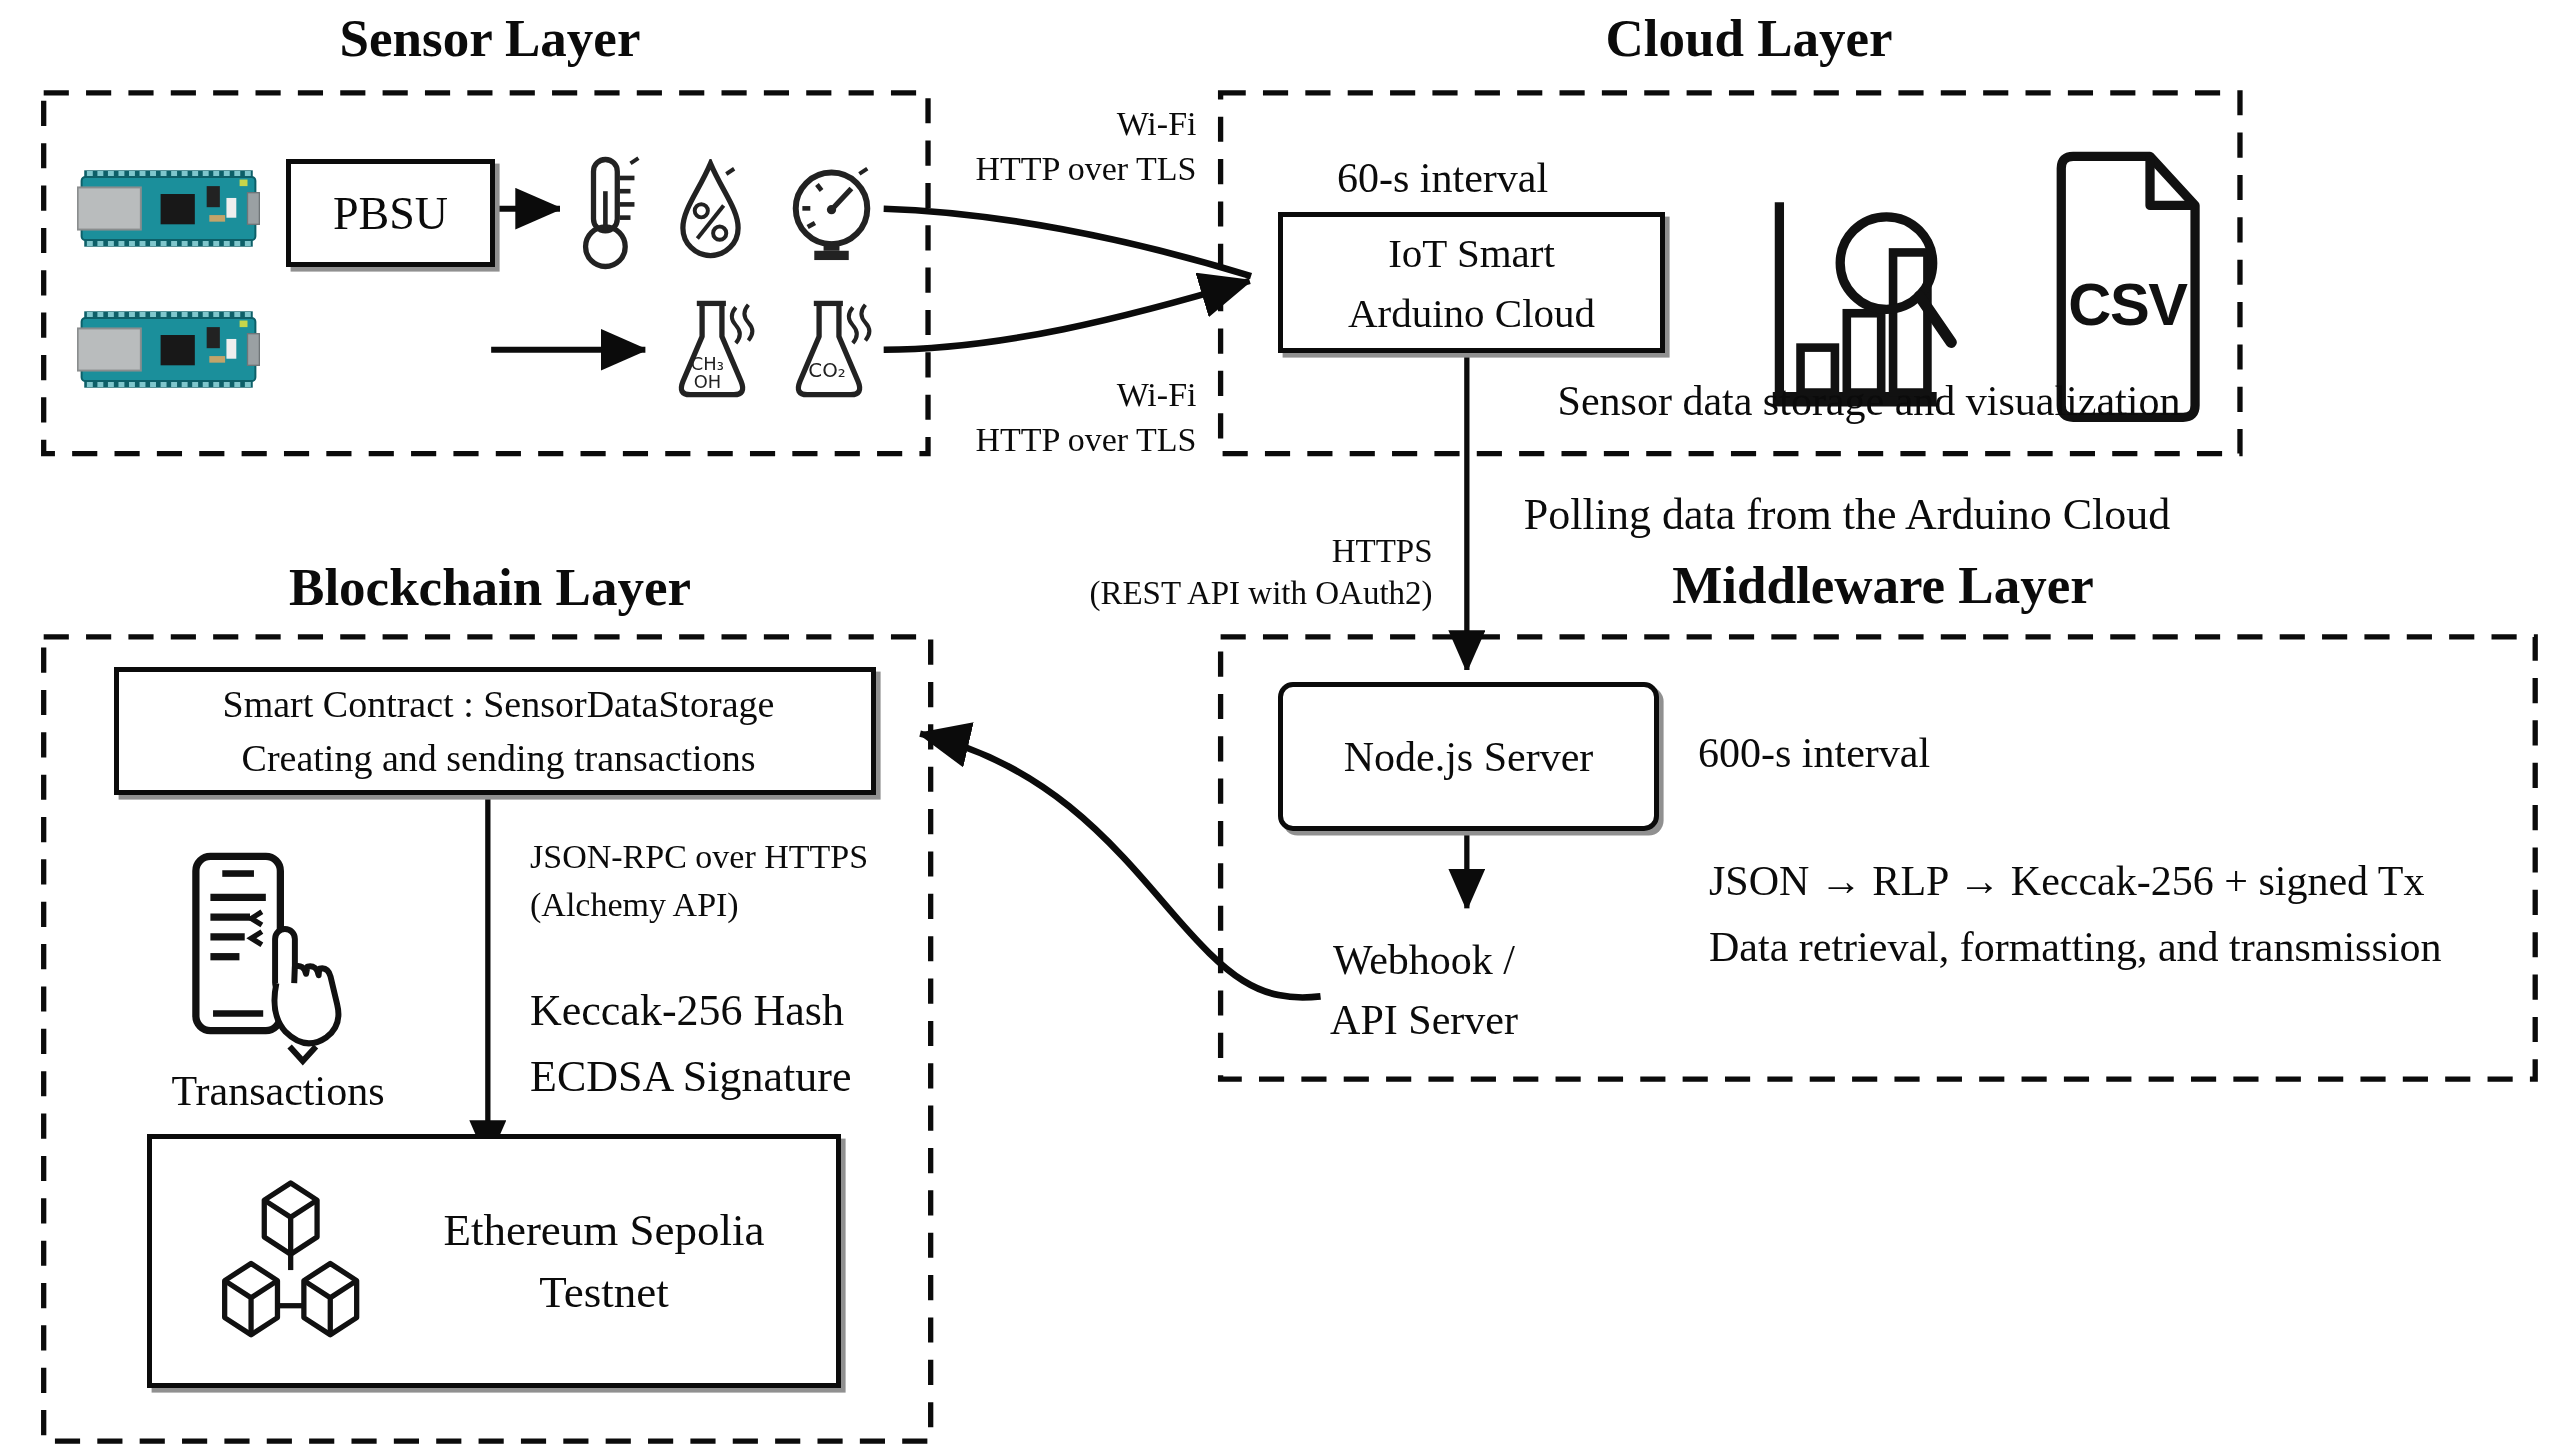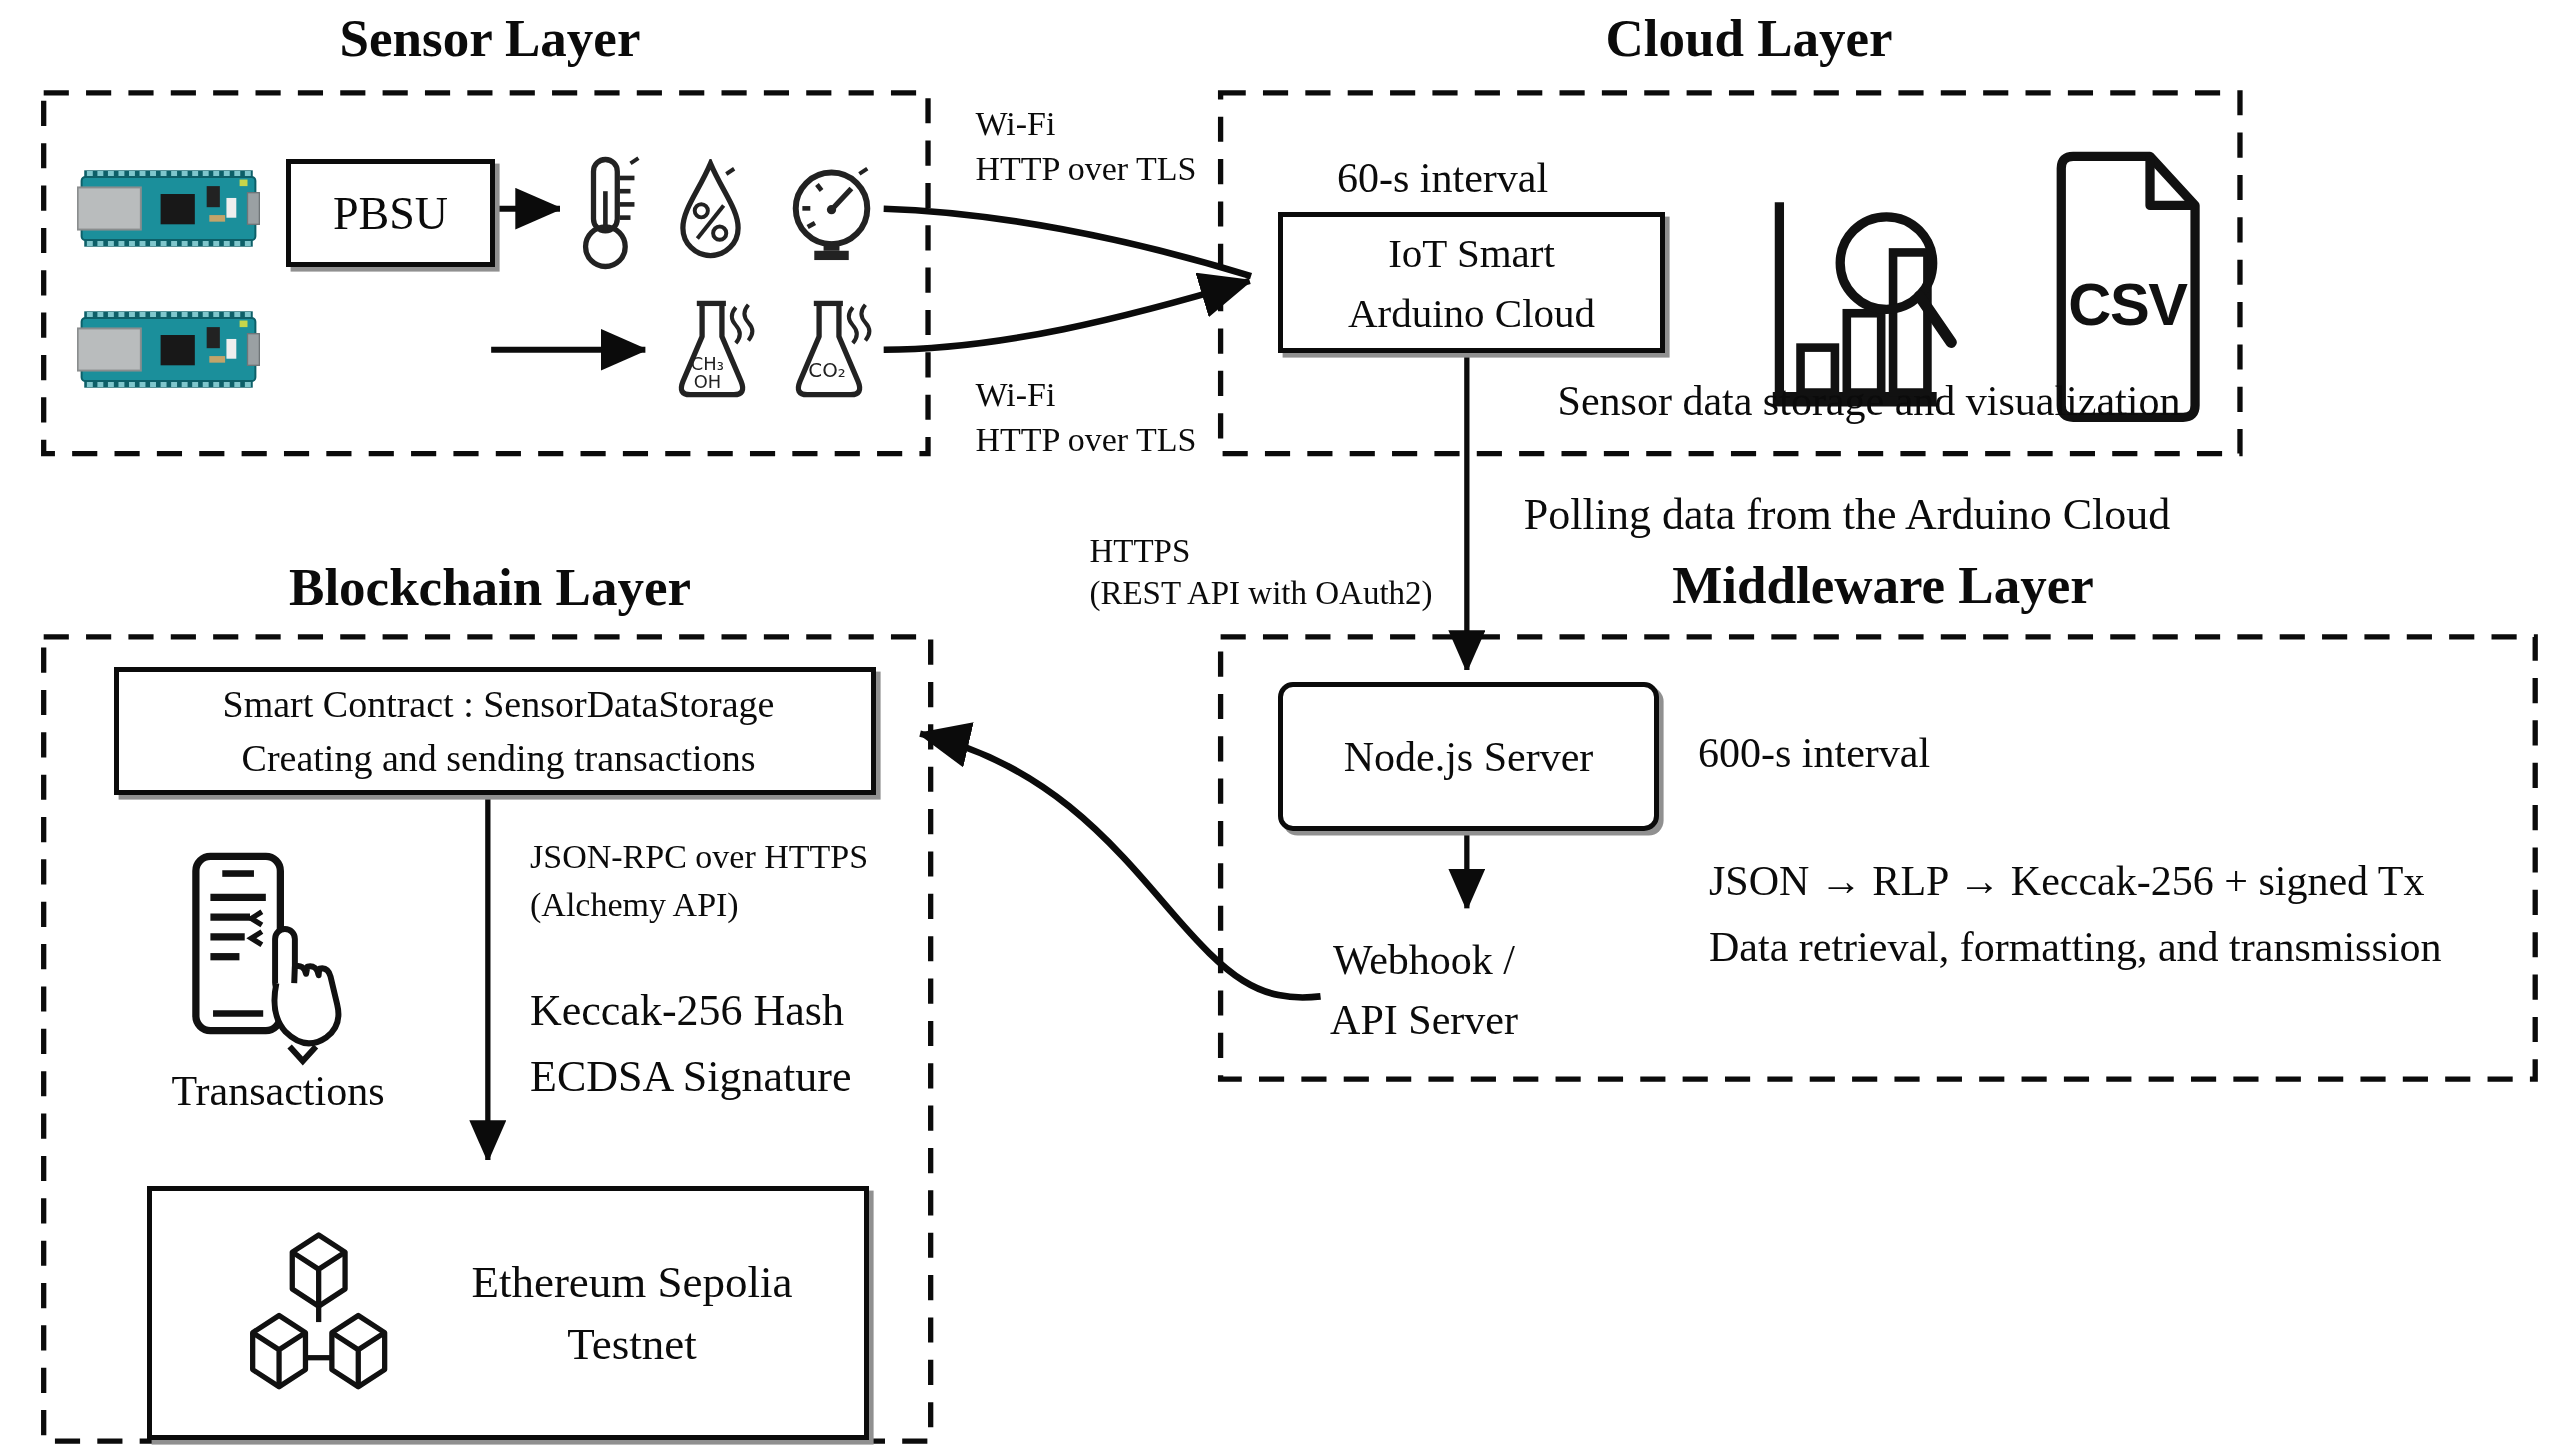--- a/index.html
+++ b/index.html
@@ -2,21 +2,21 @@
 <html style="font-size:10.6px"><head>
 <meta charset="utf-8">
 <style>
   html,body{margin:0;padding:0;background:#ffffff;width:2563px;height:1450px;overflow:hidden;
             font-family:"Liberation Serif","DejaVu Serif",serif;color:#0b0b0b;}
   .stage{position:absolute;left:0;top:0;width:2092px;height:1450px;}
   svg.deco{position:absolute;left:0;top:0;z-index:1;}
   .lbl{position:absolute;z-index:3;white-space:nowrap;color:#0b0b0b;}
   .ctr{transform:translateX(-50%);text-align:center;}
   .layer-title{font-size:53px;font-weight:bold;}
-  .ann{font-size:34px;line-height:45px;text-align:left;}
+  .ann{font-size:34px;line-height:45px;text-align:right;}
   .t64{font-size:42px;}
   .t66{font-size:44px;}
   .cbox{position:absolute;z-index:2;background:#ffffff;border:5.3px solid #0b0b0b;
         box-shadow:4.6px 4.6px 0 #909090;display:flex;flex-direction:column;
         align-items:center;justify-content:center;text-align:center;}
   .icon{position:absolute;z-index:2;}
   .eth-inner{display:flex;flex-direction:row;align-items:center;width:100%;height:100%;}
   .eth-text{flex:1;text-align:center;font-size:45px;line-height:62px;}
 </style>
 </head>
@@ -288,21 +288,21 @@
       <path d="M140 200 q-10 48 14 74 q30 30 62 8 q24 -18 16 -50 l-10 -42 q-4 -15 -17 -12 l-1 10 q-3 -16 -17 -13 l-2 11 q-4 -15 -17 -11 l-1 25" fill="#ffffff" stroke="#111" stroke-width="9" stroke-linejoin="round"></path>
       <path d="M160 296 l20 22 20 -22" fill="none" stroke="#111" stroke-width="9"></path>
     </g>
   </svg>
 
   <div class="lbl ctr t64" style="left:278px;top:1067px;">Transactions</div>
 
   <div class="lbl t66" style="left:530px;top:985px;">Keccak-256 Hash</div>
   <div class="lbl t66" style="left:530px;top:1051px;">ECDSA Signature</div>
 
-  <div class="cbox" style="left:147px;top:1186px;width:684px;height:244px;padding-left:28px;">
+  <div class="cbox" style="left:147px;top:1134px;width:684px;height:244px;">
     <div class="eth-inner">
 
       <svg style="margin-left:58px;" width="162" height="165" viewBox="0 0 245 250">
 
         <g stroke="#111" stroke-width="8" fill="#ffffff" stroke-linejoin="round">
           <path d="M122 6 L162 32 V88 L122 114 L82 88 V32 Z"></path>
           <path d="M82 32 L122 58 L162 32 M122 58 V114" fill="none"></path>
           <line x1="122" y1="114" x2="122" y2="138" fill="none"></line>
 
           <path d="M62 128 L102 154 V210 L62 236 L22 210 V154 Z"></path>

